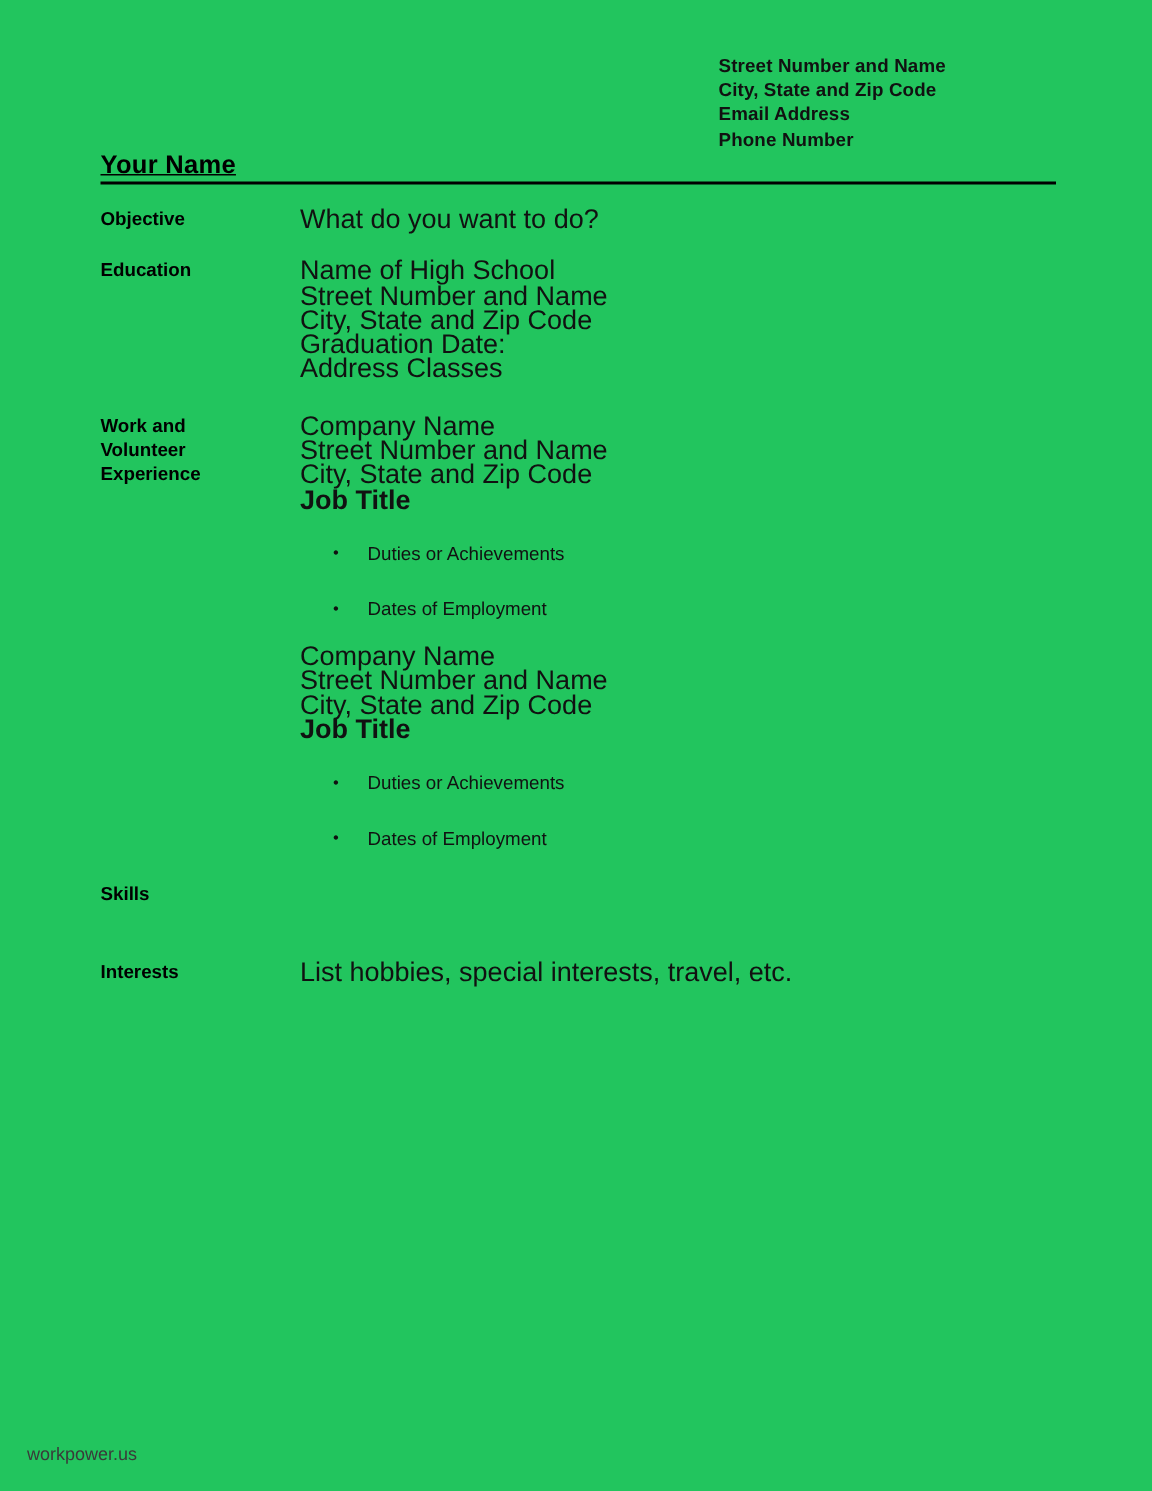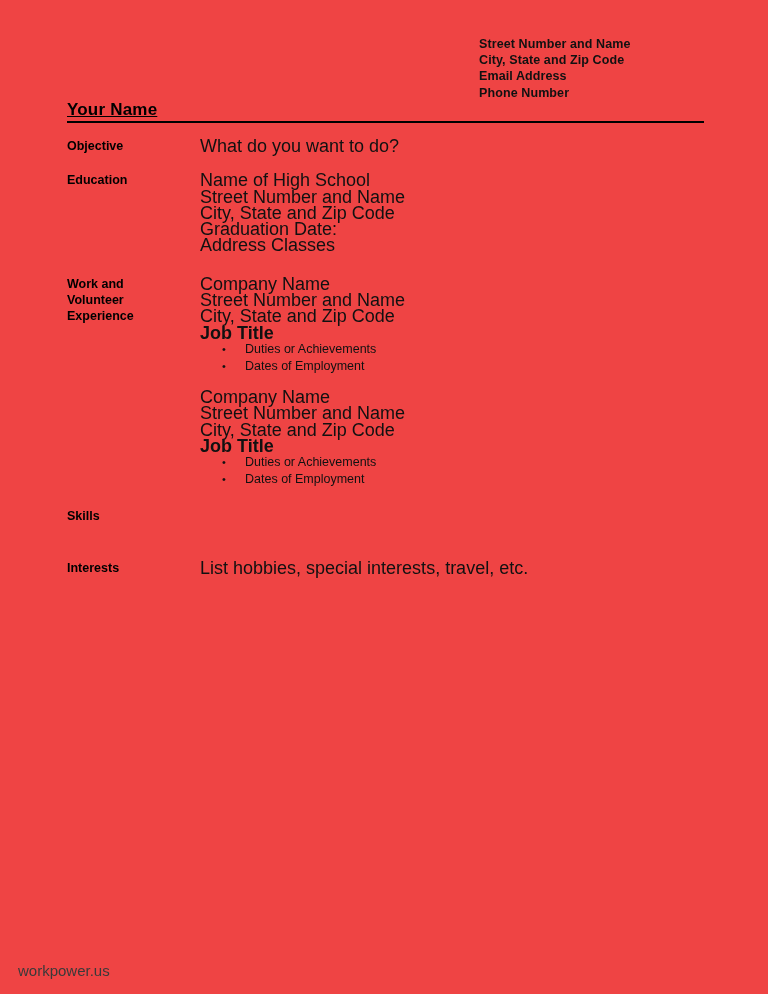--- a/index.html
+++ b/index.html
@@ -13,21 +13,21 @@
     font-family: "Liberation Sans", sans-serif;
     color: #000000;
     position: relative;
     overflow: hidden;
   }
   .page {
     position: absolute;
     left: 0; top: 0;
     width: 768px;
     height: 994px;
-    background: #ef4444;
+    background: #22c55e;
   }
 
   
   .contact-block {
     position: absolute;
     left: 479px;
     top: 36px;
     width: 260px;
   }
   .contact-line {
@@ -97,40 +97,41 @@
     list-style: none;
     margin: 0;
     padding: 0;
   }
   ul.bullets li {
     position: relative;
     padding-left: 45px;
     font-size: 12.5px;
     line-height: 17px;
     color: #111;
+    margin-top: 20px;
   }
   ul.bullets li::before {
     content: "\2022";
     position: absolute;
     left: 22px;
     top: 0;
     font-size: 11px;
     color: #111;
   }
   .spacer-14 { height: 14px; }
   .spacer-18 { height: 18px; }
   .spacer-20 { height: 20px; }
   .spacer-22 { height: 22px; }
 
   
   .footer-watermark {
     position: absolute;
     left: 18px;
     top: 962px;
-    font-size: 15px;
+    font-size: 12px;
     color: #3a3a3a;
     font-family: "Liberation Sans", sans-serif;
   }
 </style>
 </head>
 <body>
 
 <div class="page">
 
   <div class="contact-block">

